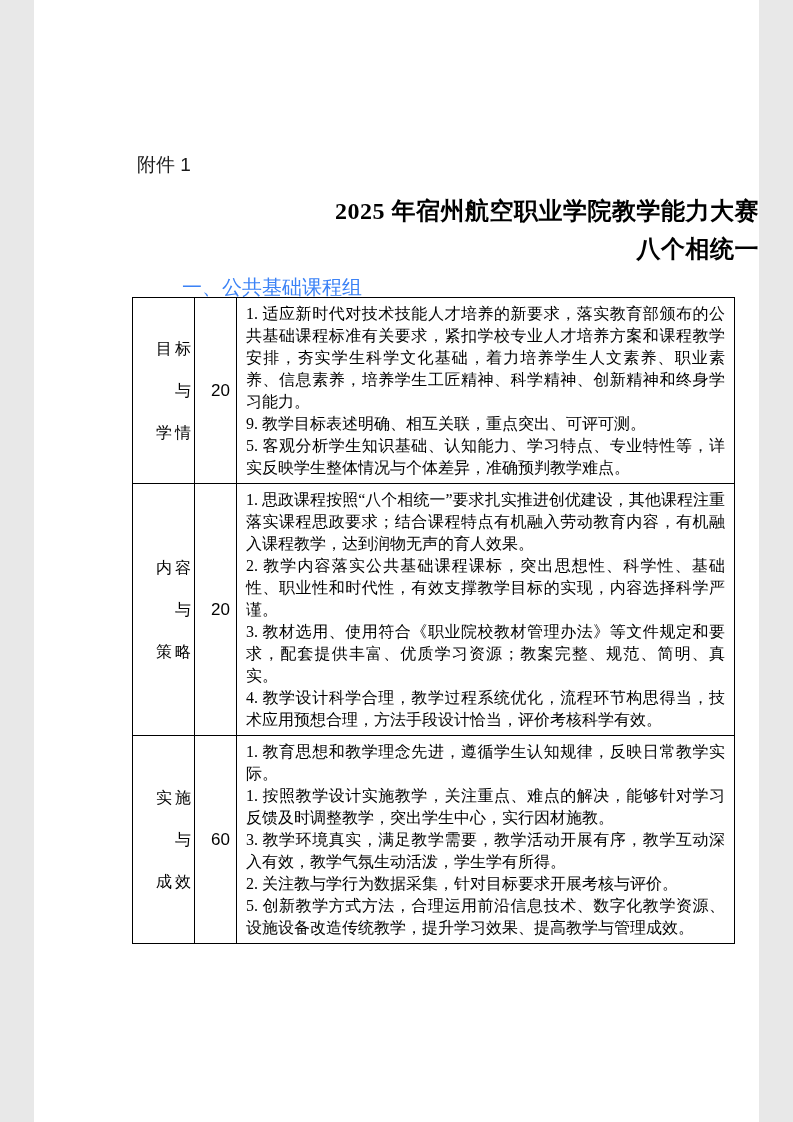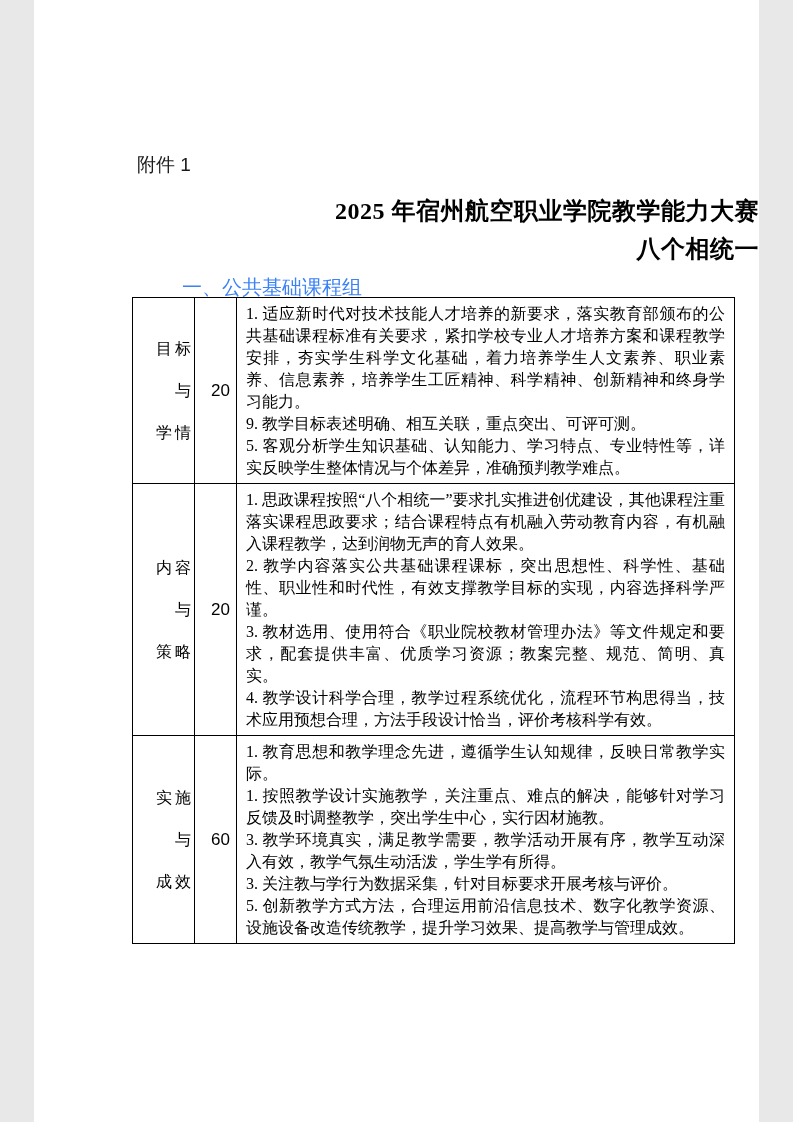--- a/index.html
+++ b/index.html
@@ -154,20 +154,20 @@
       <td class="cell-indicator">
         <div>实施</div>
         <div>与</div>
         <div>成效</div>
       </td>
       <td class="cell-score">60</td>
       <td class="cell-elements">
         <div class="item">1. 教育思想和教学理念先进，遵循学生认知规律，反映日常教学实际。</div>
         <div class="item">1. 按照教学设计实施教学，关注重点、难点的解决，能够针对学习反馈及时调整教学，突出学生中心，实行因材施教。</div>
         <div class="item">3. 教学环境真实，满足教学需要，教学活动开展有序，教学互动深入有效，教学气氛生动活泼，学生学有所得。</div>
-        <div class="item">3. 关注教与学行为数据采集，针对目标要求开展考核与评价。</div>
+        <div class="item">2. 关注教与学行为数据采集，针对目标要求开展考核与评价。</div>
         <div class="item">5. 创新教学方式方法，合理运用前沿信息技术、数字化教学资源、设施设备改造传统教学，提升学习效果、提高教学与管理成效。</div>
       </td>
     </tr>
   </tbody>
     </table>
 
 </div>
 
 </body></html>

